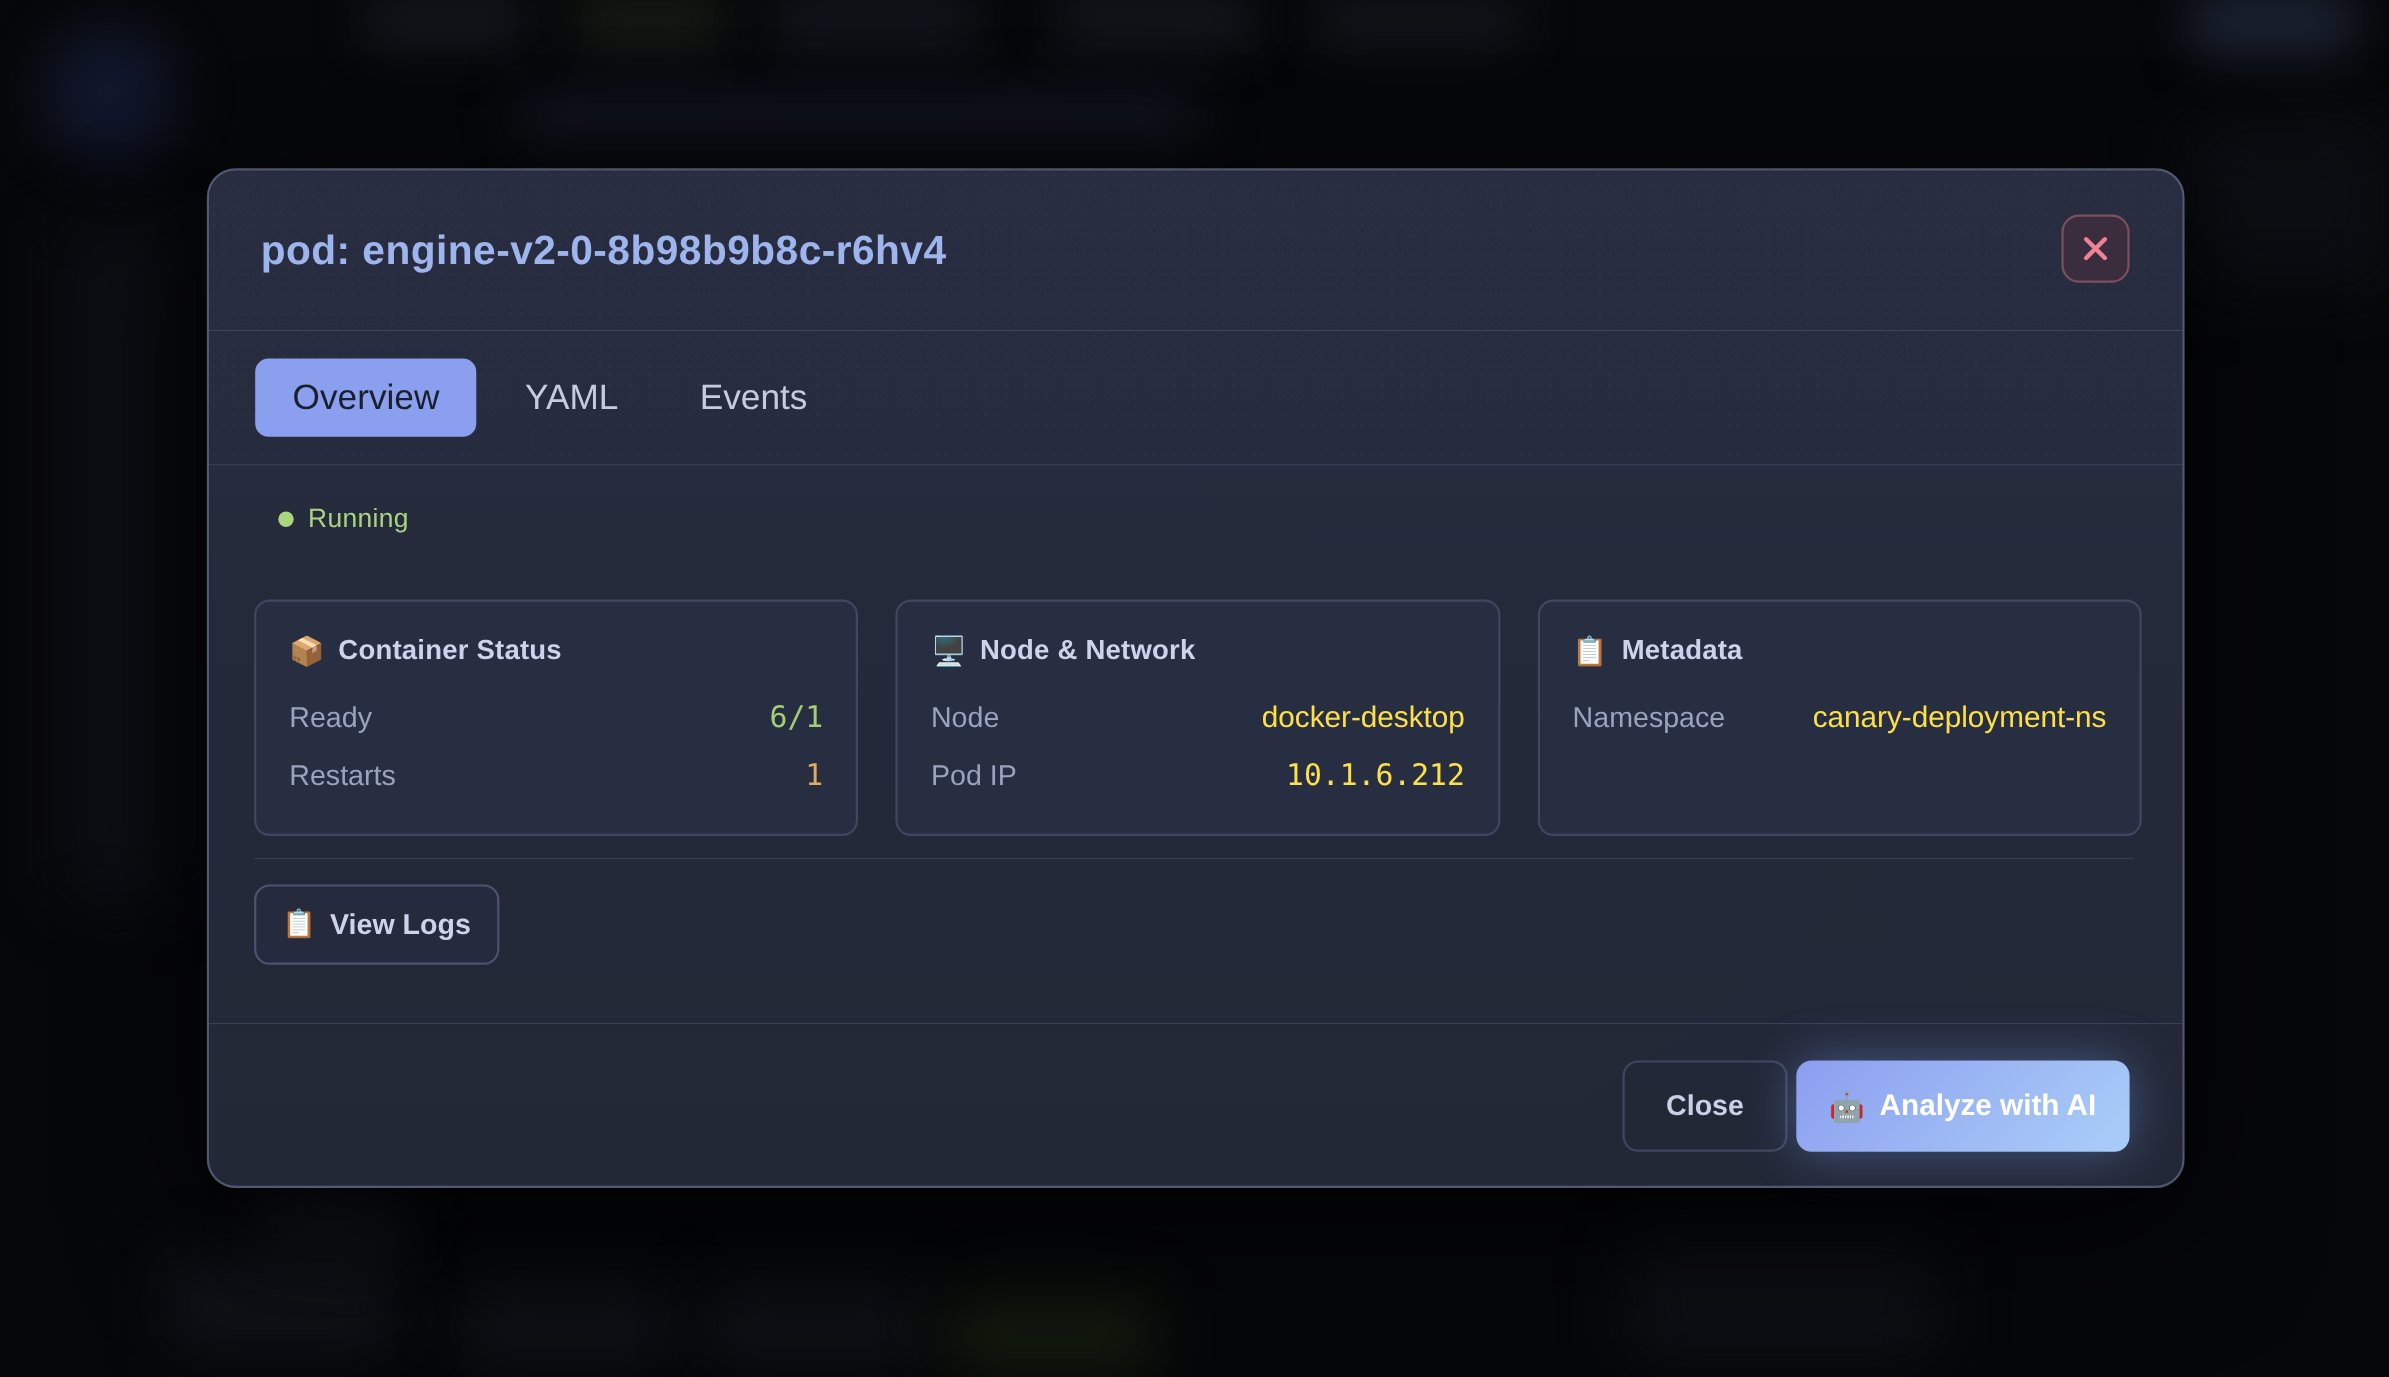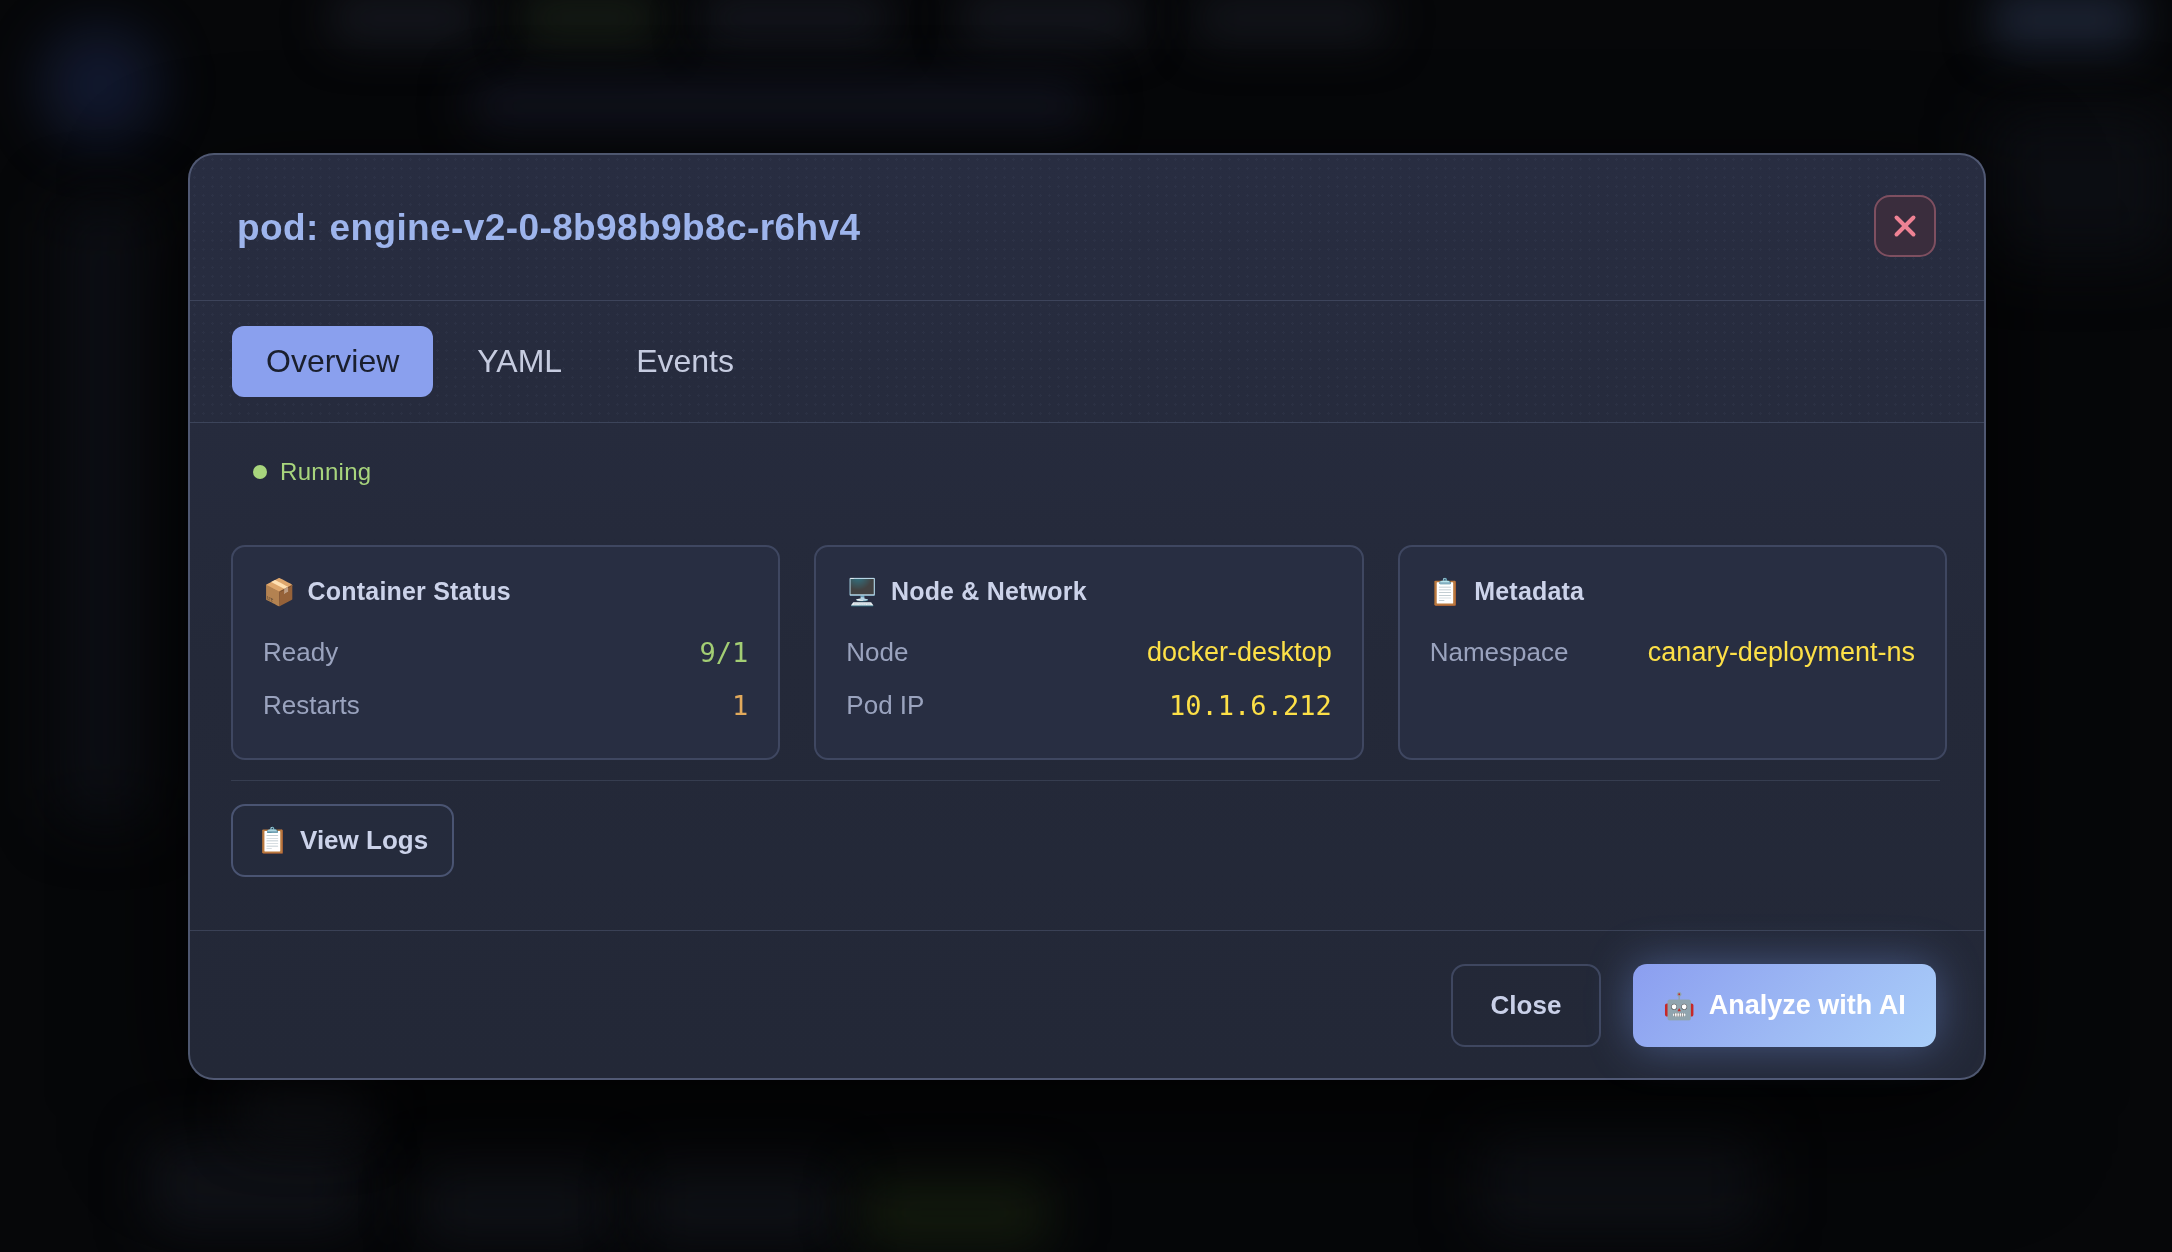--- a/index.html
+++ b/index.html
@@ -98,21 +98,21 @@
 
   .viewlogs-btn{
     position:absolute;left:41px;top:649px;width:223px;height:73px;box-sizing:border-box;
     display:flex;align-items:center;justify-content:center;gap:12px;
     background:rgba(40,46,66,0.45);border:2px solid #4a5472;border-radius:14px;
     font-size:26px;font-weight:600;color:#ccd3ea;cursor:pointer;
   }
   .viewlogs-btn .btn-icon{font-size:25px;line-height:1;}
 
   .m-footer{
-    position:absolute;top:809px;right:48px;display:flex;gap:32px;align-items:center;
+    position:absolute;top:809px;right:48px;display:flex;gap:8px;align-items:center;
   }
   .close-btn{
     width:150px;height:83px;box-sizing:border-box;
     display:flex;align-items:center;justify-content:center;
     background:transparent;border:2px solid #3f4760;border-radius:14px;
     font-size:26px;font-weight:600;color:#c9d0e8;cursor:pointer;
   }
   .analyze-btn{
     width:303px;height:83px;box-sizing:border-box;border:none;
     display:flex;align-items:center;justify-content:center;gap:13px;
@@ -173,21 +173,21 @@
 
   <div class="cards">
 
     <div class="card">
       <div class="card-title">
         <span class="card-icon">📦</span>
         <span>Container Status</span>
       </div>
       <div class="crow">
         <span class="clabel">Ready</span>
-        <span class="cvalue mono v-green">9/1</span>
+        <span class="cvalue mono v-green">6/1</span>
       </div>
       <div class="crow">
         <span class="clabel">Restarts</span>
         <span class="cvalue mono v-amber">1</span>
       </div>
     </div>
 
     <div class="card">
       <div class="card-title">
         <span class="card-icon">🖥️</span>

